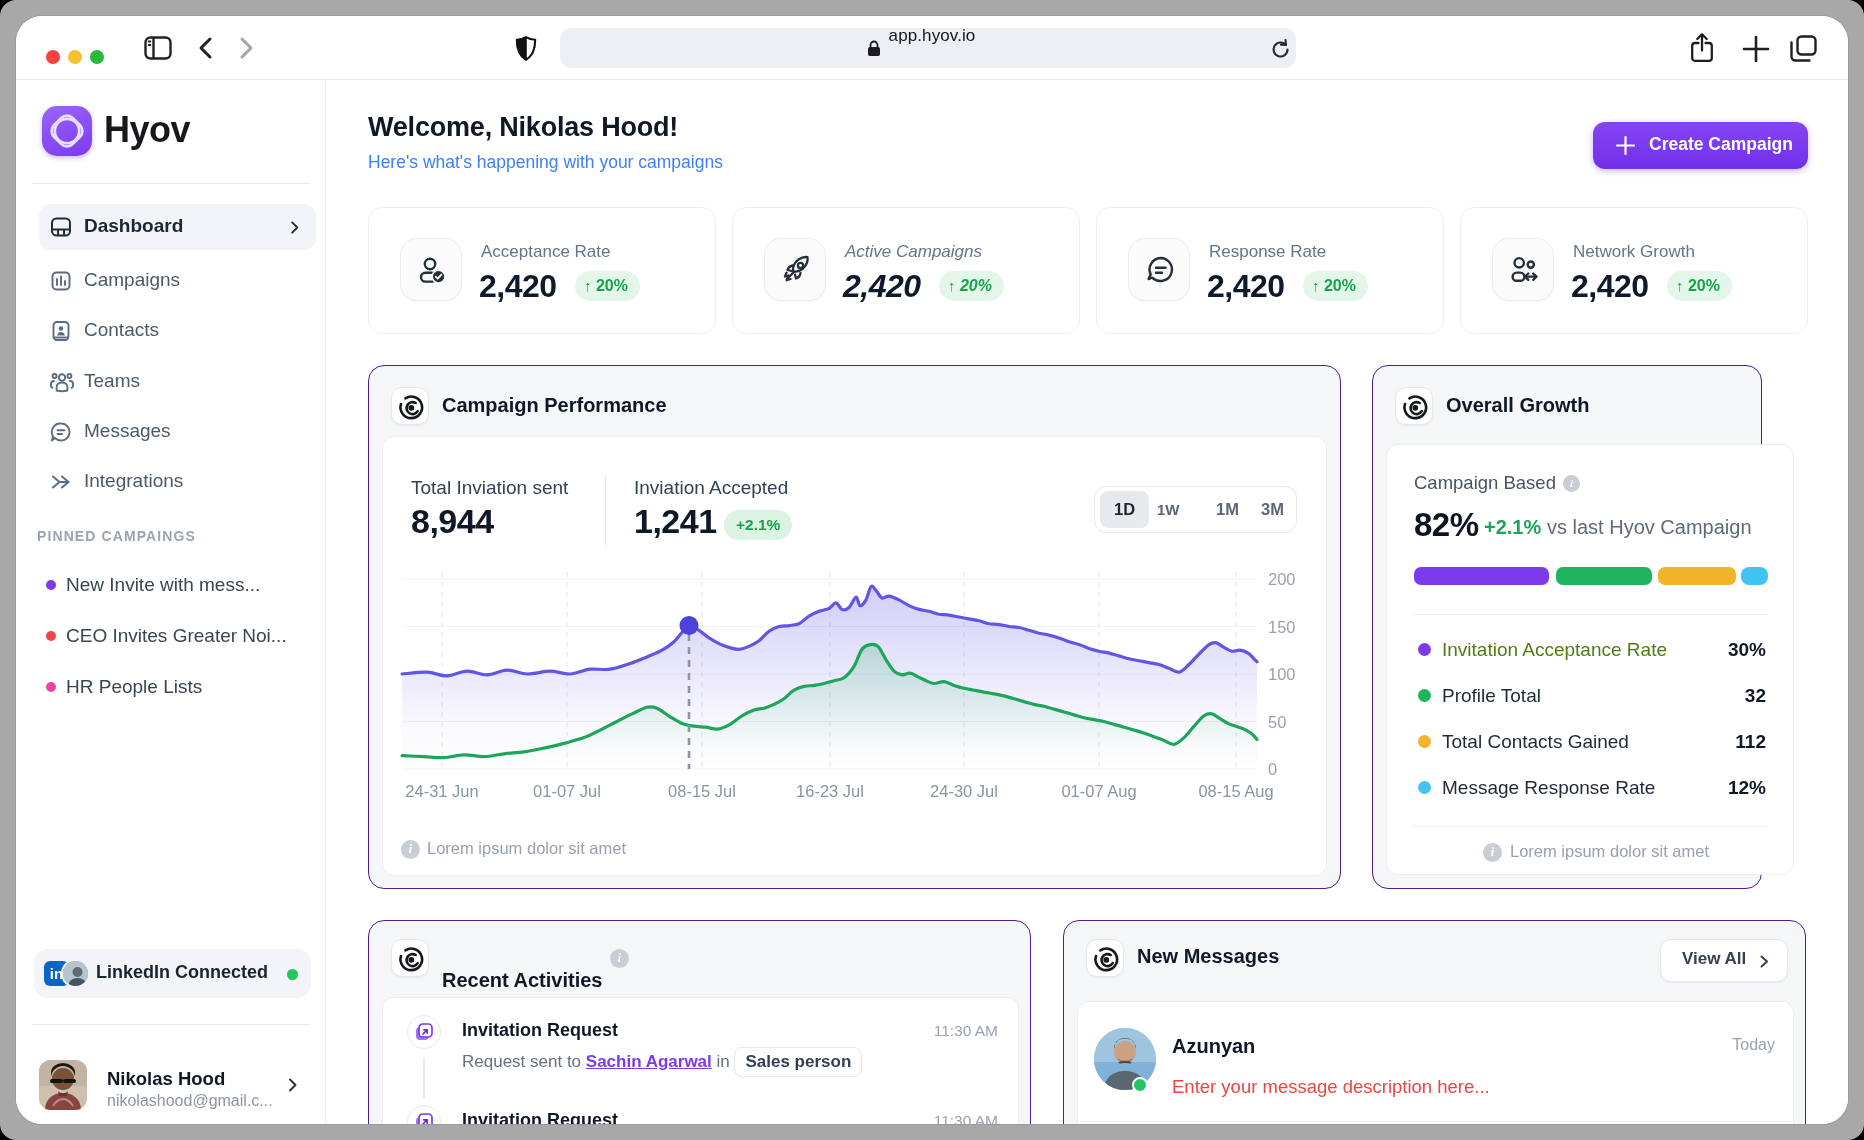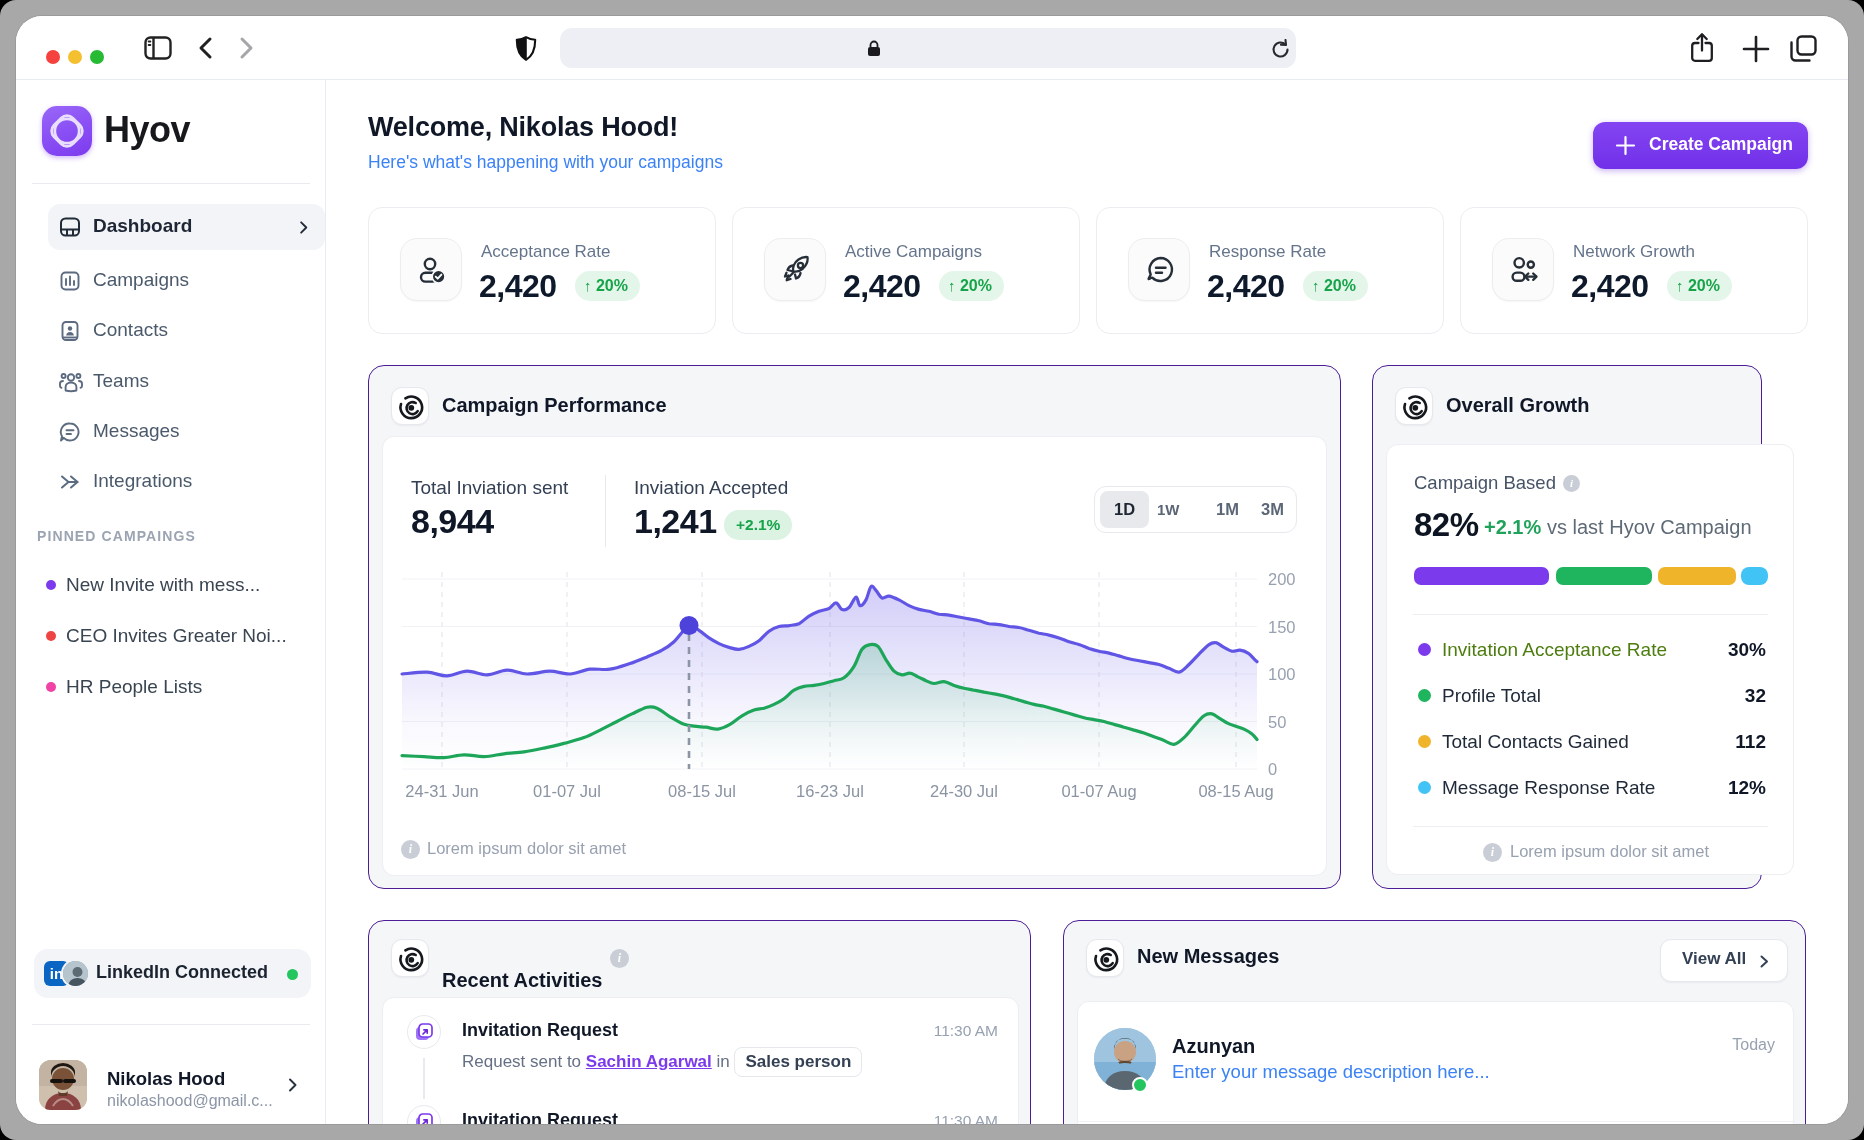--- a/index.html
+++ b/index.html
@@ -14,21 +14,21 @@
 #chrome { position:absolute; left:0; top:0; width:1832px; height:64px; background:#fff;
   border-bottom:1px solid #e9ebf2; }
 .tl { position:absolute; top:34px; width:14px; height:14px; border-radius:50%; }
 #urlbar { position:absolute; left:544px; top:12px; width:736px; height:40px;
   background:#edeff5; border-radius:12px; }
 #urltxt { position:absolute; left:0; top:0; width:100%; height:40px; text-align:center;
   line-height:40px; font-size:17px; color:#16161a; letter-spacing:.1px;}
 
 #side { position:absolute; left:0; top:64px; width:310px; height:1044px; background:#fff;
   border-right:1px solid #e9ebf2; }
-.navitem { position:absolute; left:32px; width:277px; height:46px; border-radius:12px;text-align:right; }
+.navitem { position:absolute; left:23px; width:277px; height:46px; border-radius:12px;text-align:right; }
 .navlab { position:absolute; left:45px; top:11px; font-size:19px; color:#4b5a6b; }
 .navico { position:absolute; left:11px; top:12px; }
 .pin { position:absolute; left:30px; font-size:19px; color:#3a4552; }
 .pindot { position:absolute; left:0px; top:6px; width:10px; height:10px; border-radius:50%; }
 
 #main { position:absolute; left:310px; top:64px; width:1522px; height:1044px; background:#fff; }
 .card { position:absolute; background:#fff; border:1px solid #ecedf1; border-radius:14px; }
 .scard-title { position:absolute; left:112px; top:34px; font-size:17px; color:#64748b; }
 .scard-num { position:absolute; left:110px; top:60px; font-size:32px; font-weight:700; color:#0e1a2b; letter-spacing:-0.5px;}
 .scard-pill { position:absolute; top:63px; height:30px; background:#e3f6e9; border-radius:16px;
@@ -67,20 +67,21 @@
     <svg class="abs" style="left:499px;top:20px" width="22" height="25" viewBox="0 0 22 25">
       <path d="M11 1.2 C13.8 2.9 17.2 3.7 20.2 3.7 C20.2 12.5 18.3 19.5 11 23.8 C3.7 19.5 1.8 12.5 1.8 3.7 C4.8 3.7 8.2 2.9 11 1.2 Z" fill="#fff" stroke="#111114" stroke-width="2.1" stroke-linejoin="round"></path>
       <path d="M11 1.2 C8.2 2.9 4.8 3.7 1.8 3.7 C1.8 12.5 3.7 19.5 11 23.8 Z" fill="#111114"></path>
       <line x1="11" y1="1.2" x2="11" y2="23.8" stroke="#111114" stroke-width="1.6"></line>
     </svg>
     <div id="urlbar"></div>
     <svg class="abs" style="left:851px;top:24px" width="14" height="17" viewBox="0 0 14 17">
       <rect x="1" y="7" width="12" height="9" rx="2" fill="#1b1b1f"></rect>
       <path d="M3.5 7 V5 a3.5 3.5 0 0 1 7 0 V7" fill="none" stroke="#1b1b1f" stroke-width="1.8"></path>
     </svg>
+    <div id="urltxt">app.hyov.io</div>
     <svg class="abs" style="left:1254px;top:23px" width="21" height="21" viewBox="0 0 21 21">
       <path d="M17.5 10.5 a7 7 0 1 1 -2 -4.9" fill="none" stroke="#2a2a2e" stroke-width="2.1" stroke-linecap="round"></path>
       <path d="M15.5 1 L16 6 L11 5.6" fill="none" stroke="#2a2a2e" stroke-width="2.1" stroke-linecap="round" stroke-linejoin="round"></path>
     </svg>
     <svg class="abs" style="left:1673px;top:16px" width="26" height="32" viewBox="0 0 26 32">
       <path d="M9.5 11 H6 a2.8 2.8 0 0 0 -2.8 2.8 V26 a2.8 2.8 0 0 0 2.8 2.8 H20 a2.8 2.8 0 0 0 2.8 -2.8 V13.8 A2.8 2.8 0 0 0 20 11 h-3.5" fill="none" stroke="#1f1f23" stroke-width="2.3" stroke-linecap="round" stroke-linejoin="round"></path>
       <line x1="13" y1="2.8" x2="13" y2="18.5" stroke="#1f1f23" stroke-width="2.3" stroke-linecap="round"></line>
       <path d="M8.3 7 L13 2.3 L17.7 7" fill="none" stroke="#1f1f23" stroke-width="2.3" stroke-linecap="round" stroke-linejoin="round"></path>
     </svg>
     <svg class="abs" style="left:1726px;top:19px" width="28" height="28" viewBox="0 0 28 28">
@@ -226,21 +227,21 @@
             <rect x="6" y="19.8" width="15.5" height="8.8" rx="4.4"></rect>
           </g>
           <circle cx="23.6" cy="23.6" r="6.4" fill="#262e38" stroke="#fbfbfc" stroke-width="1.6"></circle>
           <path d="M20.7 23.7 l2 2 l3.7-4.1" fill="none" stroke="#fff" stroke-width="1.9" stroke-linecap="round" stroke-linejoin="round"></path>
         </svg>
       </div>
       <div class="scard-title">Acceptance Rate</div>
       <div class="scard-num">2,420</div>
       <div class="scard-pill" style="left:206px;"><span style="font-size:15px;">↑</span> 20%</div>
     </div>
-    <div class="card" style="left:406px;top:127px;width:348px;height:127px;">
+    <div class="card" style="left:406px;top:127px;width:348px;height:127px;font-style:italic;">
       <div class="ibox">
         <svg class="abs" style="left:14px;top:14px" width="34" height="34" viewBox="0 0 34 34">
           <g fill="none" stroke="#262e38" stroke-width="2.3" stroke-linecap="round" stroke-linejoin="round">
             <path d="M14.5 19.5 C13 15 15 9.5 19.5 6.5 c3.5-2.3 7.5-2.6 9-2.4 .3 1.6 0 5.6-2.4 9.1 -3 4.5-8.4 6.4-12.9 5 Z" transform="rotate(0 17 17)"></path>
             <circle cx="21.5" cy="12.5" r="2.6"></circle>
             <path d="M14 12.5 c-2.5 .3-4.6 2-5.5 4.5 l4 1"></path>
             <path d="M21.5 20 c-.3 2.5-2 4.6-4.5 5.5 l-1-4"></path>
             <path d="M13.5 20.5 l-3.3 3.3"></path>
             <path d="M9.5 22.5 l-3.5 1 1.5-3.8"></path>
             <path d="M11.5 26 l-3.8 1.2 1.2-3.6"></path>
@@ -457,18 +458,18 @@
             <circle cx="31" cy="24" r="11" fill="#c9a183"></circle>
             <path d="M20 21 a11 11 0 0 1 22 0 l-2-7 a11 8 0 0 0 -18 0 Z" fill="#3a2e26"></path>
             <path d="M24 31 c2 3 12 3 14 0" fill="none" stroke="#8a6a50" stroke-width="1"></path>
             <path d="M25 35 c1.5-1.5 10.5-1.5 12 0" fill="none" stroke="#5d4632" stroke-width="2"></path>
             <path d="M10 62 c0-12 9-19 21-19 s21 7 21 19 Z" fill="#5b6770"></path>
           </svg>
         </div>
         <div class="abs" style="left:54px;top:75px;width:16px;height:16px;border-radius:50%;background:#22c55e;border:2.5px solid #fff;"></div>
         <div class="abs" style="left:94px;top:33px;font-size:20px;font-weight:700;color:#101828;">Azunyan</div>
         <div class="abs" style="right:18px;top:34px;font-size:16px;color:#98a1b0;">Today</div>
-        <div class="abs" style="left:94px;top:59px;font-size:18.5px;color:#3b82f6;">Enter your message description here...</div>
+        <div class="abs" style="left:94px;top:74px;font-size:18.5px;color:#ef4444;">Enter your message description here...</div>
         <div class="abs" style="left:0px;top:119px;width:717px;height:1px;background:#eef0f3;"></div>
       </div>
     </div>
   </div>
 </div>
 
 </body></html>

